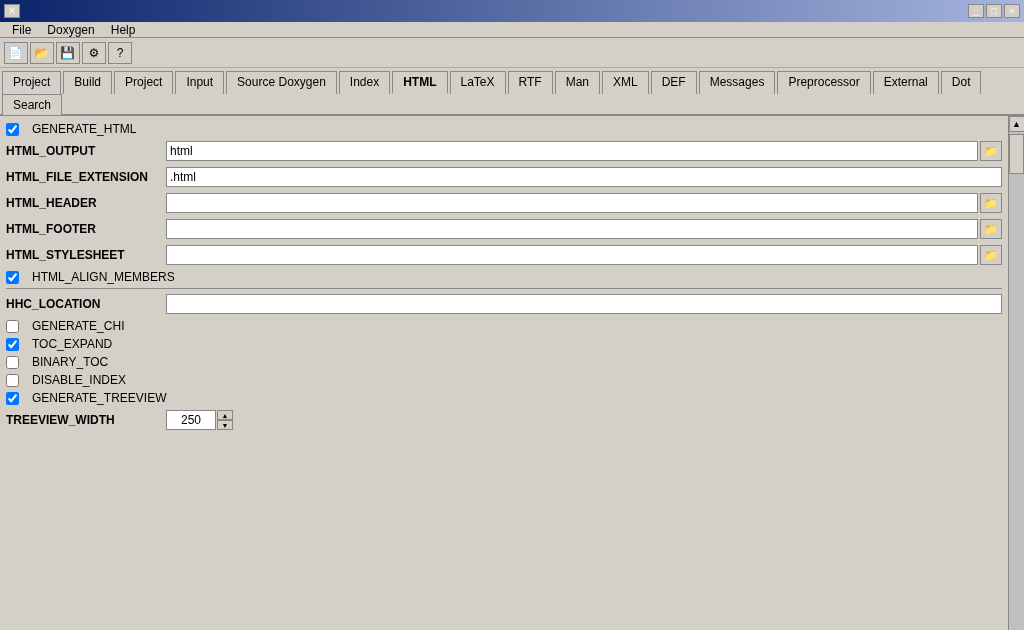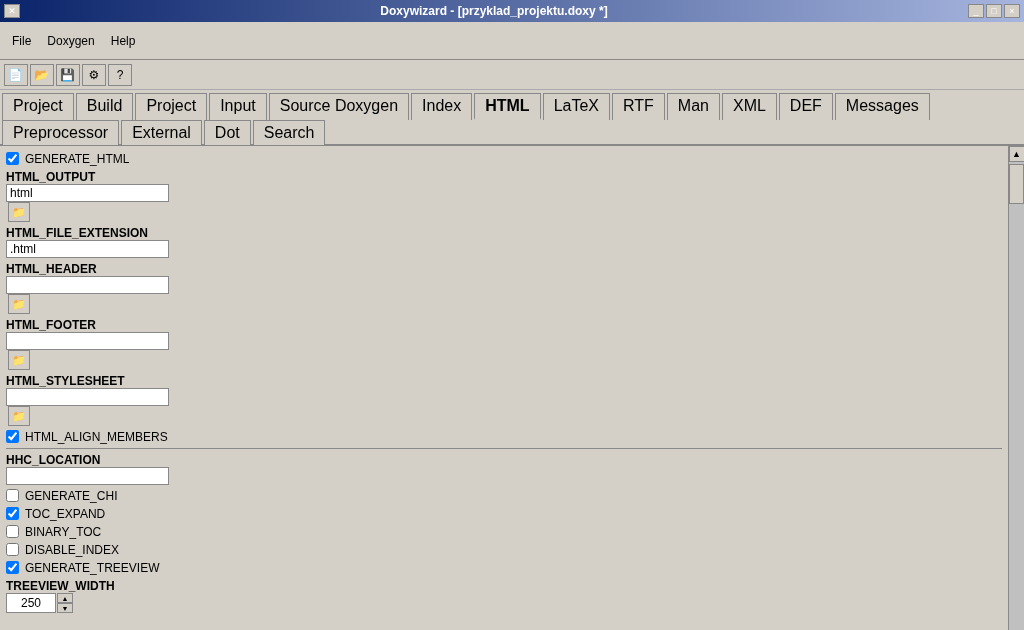--- a/index.html
+++ b/index.html
@@ -41,21 +41,21 @@
       font-size: 9px;
       display: flex;
       align-items: center;
       justify-content: center;
       cursor: pointer;
     }
 
     
     .menu-bar {
       background: #d4d0c8;
-      height: 38px;
+      height: 16px;
       display: flex;
       align-items: center;
       padding: 0 4px;
       border-bottom: 1px solid #888;
     }
     .menu-item {
       padding: 2px 8px;
       font-size: 12px;
       cursor: pointer;
     }
@@ -90,21 +90,21 @@
       padding: 2px 2px 0 2px;
       border-bottom: 2px solid #888;
     }
     .tab {
       padding: 3px 10px;
       background: #d4d0c8;
       border: 1px solid #888;
       border-bottom: none;
       margin-right: 2px;
       cursor: pointer;
-      font-size: 16px;
+      font-size: 12px;
       position: relative;
       top: 1px;
     }
     .tab.active {
       background: #d4d0c8;
       font-weight: bold;
       border-bottom: 2px solid #d4d0c8;
       z-index: 1;
     }
 
@@ -153,24 +153,23 @@
       top: 2px;
       width: 100%;
       height: 40px;
       background: #d4d0c8;
       border: 1px solid #888;
     }
 
     
     .form-row {
       display: flex;
-      align-items: flex-start;
+      align-items: center;
       margin-bottom: 4px;
       min-height: 22px;
-      flex-direction: column;
     }
     .form-label {
       font-size: 12px;
       font-weight: bold;
       min-width: 160px;
       white-space: nowrap;
     }
     .form-input {
       flex: 1;
       height: 20px;
@@ -186,22 +185,23 @@
       border: 1px solid #888;
       margin-left: 2px;
       cursor: pointer;
       display: flex;
       align-items: center;
       justify-content: center;
       font-size: 11px;
     }
     .checkbox-row {
       display: flex;
-      align-items: flex-start;
+      align-items: flex-end;
       margin-bottom: 4px;
+      gap: 7px;
     }
     .checkbox-row input[type=checkbox] {
       margin-right: 6px;
     }
 
     
     .spinner-container {
       display: flex;
       align-items: center;
     }
@@ -235,21 +235,20 @@
     .section-divider {
       border-top: 1px solid #888;
       margin: 2px 0 4px 0;
     }
   </style>
 </head>
 <body>
 
 <div class="title-bar">
   <div class="title-btn">✕</div>
-  <div class="title-bar-title">Doxywizard - [przyklad_projektu.doxy *]</div>
   <div class="title-bar-controls">
     <div class="title-btn">_</div>
     <div class="title-btn">□</div>
     <div class="title-btn">×</div>
   </div>
 </div>
 
 <div class="menu-bar">
   <div class="menu-item">File</div>
   <div class="menu-item">Doxygen</div>

